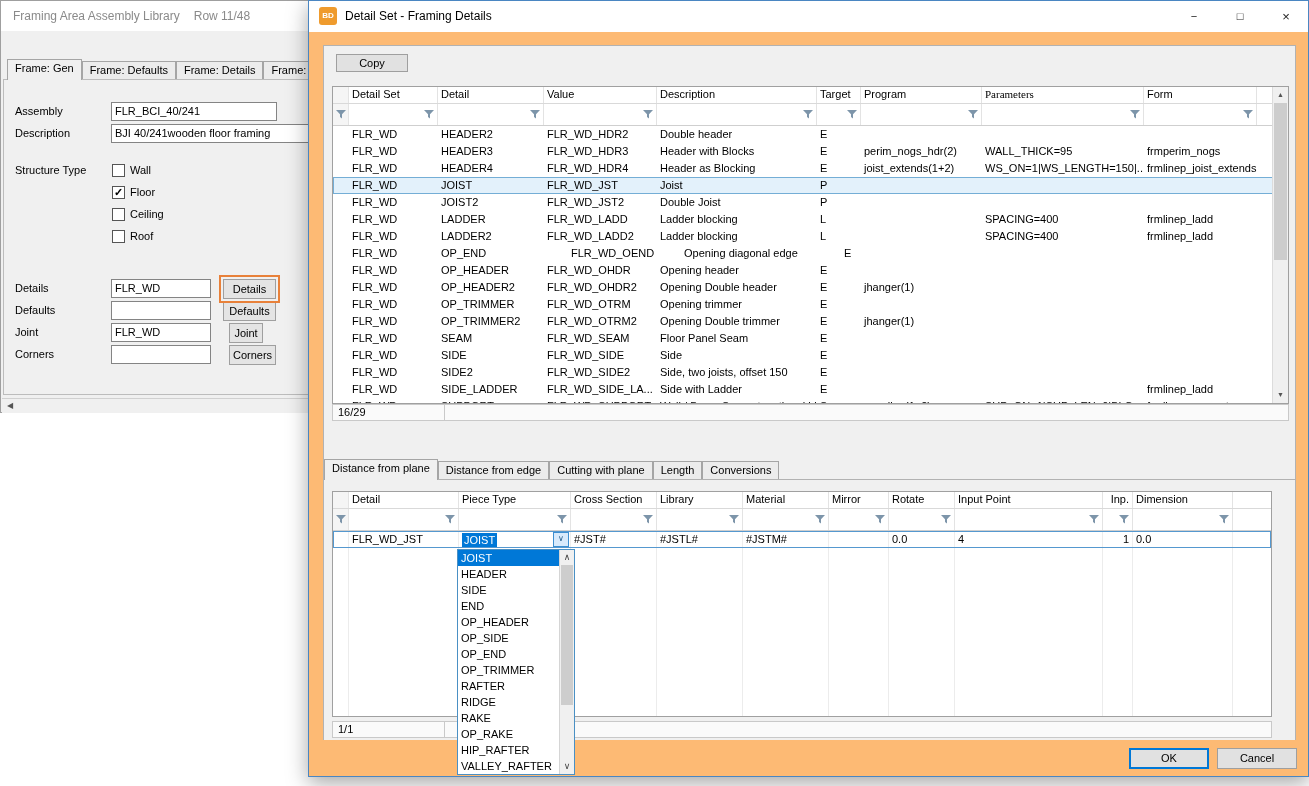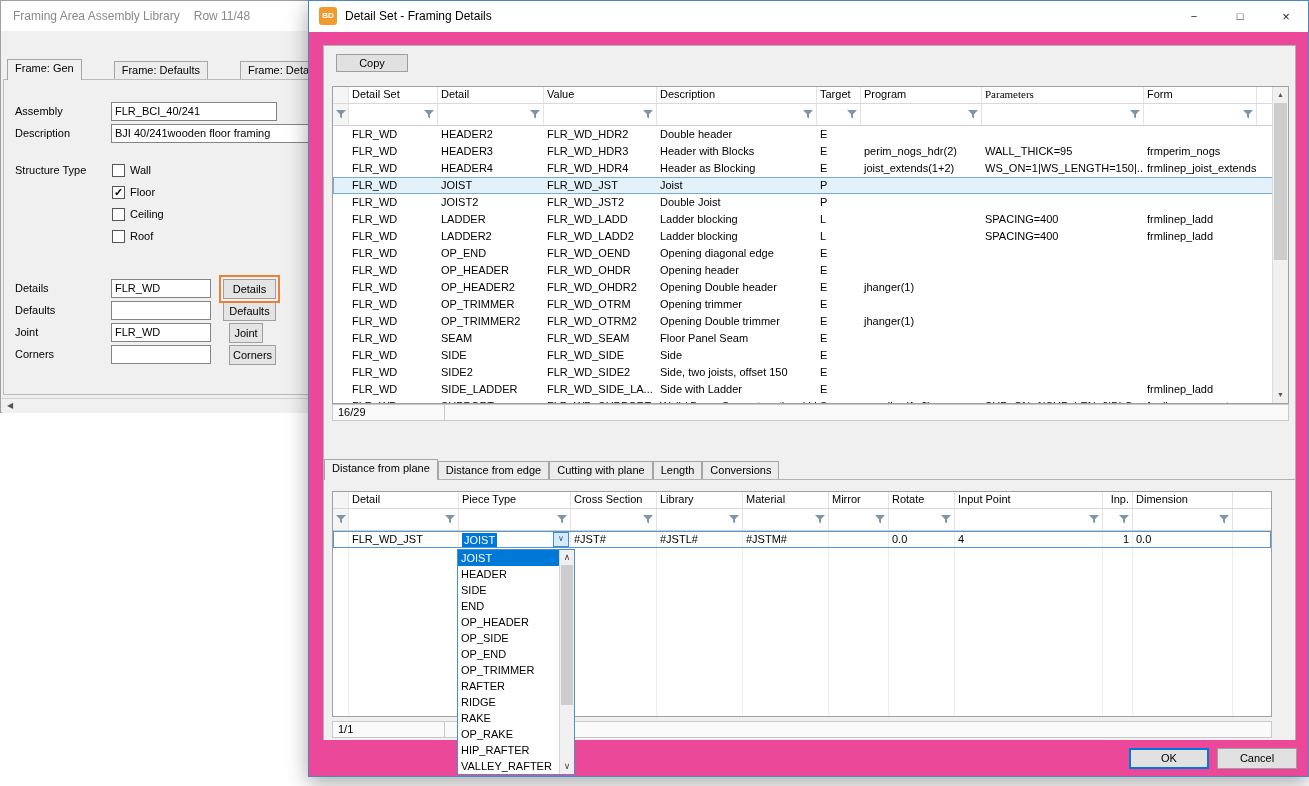--- a/index.html
+++ b/index.html
@@ -10,21 +10,21 @@
   
   .bg-window { position:absolute; left:0; top:0; width:331px; height:413px;
                background:#f0f0f0; border:1px solid #9f9f9f; z-index:1; }
   .bg-titlebar { height:30px; background:#fff; display:flex; align-items:center;
                  padding-left:12px; color:#8a8a8a; font-size:12px; }
   .bg-title.row { margin-left:14px; }
   .menubar { height:23px; background:#fff; display:flex; align-items:stretch; }
   .menu-item { padding:4px 9px 0 9px; font-size:12px; color:#000; }
   .menu-item::first-letter { text-decoration:underline; }
   .bg-tabs { position:absolute; left:6px; top:57px; height:22px; display:flex;
-             align-items:flex-end; z-index:3;gap:32px; }
+             align-items:flex-end; z-index:3; }
   .tab { height:18px; margin-bottom:1px; padding:2px 7px 0 7px; font-size:11px;
          background:#ececec; border:1px solid #a5a5a5; border-bottom:none; white-space:nowrap; }
   .tab.active { height:21px; margin-bottom:0; background:#f0f0f0; z-index:2; }
   .bg-page { position:absolute; left:2px; top:78px; width:327px; height:316px;
              border:1px solid #bcbcbc; background:#f0f0f0; }
   .lbl { position:absolute; font-size:11px; white-space:nowrap; }
   .textbox { position:absolute; height:19px; background:#fff; border:1px solid #848484;
              font-size:11px; line-height:17px; padding:0 3px; overflow:hidden; white-space:nowrap; }
   .fbtn { position:absolute; height:20px; background:#e4e4e4; border:1px solid #9f9f9f;
           font-size:11px; text-align:center; line-height:18px; }
@@ -34,21 +34,21 @@
   .cb-row { display:flex; align-items:center; height:16px; margin-bottom:6px; }
   .cb-box { width:13px; height:13px; background:#fff; border:1px solid #555;
             font-size:11px; line-height:11px; text-align:center; font-weight:bold; }
   .cb-label { margin-left:5px; }
   .hscroll { position:absolute; left:1px; top:397px; width:329px; height:15px;
              background:#f0f0f0; border-top:1px solid #d0d0d0; display:flex; }
   .hs-btn { width:16px; height:14px; font-size:8px; color:#555; text-align:center; line-height:14px; }
 
   
   .dialog { position:absolute; left:308px; top:0; width:1001px; height:777px;
-            background:#ec4899; border:1px solid #4a86c2; z-index:10;
+            background:#fdba74; border:1px solid #4a86c2; z-index:10;
             box-shadow:0 6px 20px rgba(0,0,0,.35); }
   .d-titlebar { height:31px; background:#fff; position:relative; }
   .d-icon { position:absolute; left:10px; top:6px; width:18px; height:18px; border-radius:3px;
             background:#ef9b2d; color:#fff; font-size:8px; font-weight:bold;
             text-align:center; line-height:18px; }
   .d-title { position:absolute; left:36px; top:0; line-height:31px; font-size:12px; color:#000; }
   .wbtn { position:absolute; top:0; width:46px; height:31px; text-align:center;
           line-height:31px; font-size:11px; color:#222; }
   .wbtn.min { left:862px; } .wbtn.max { left:908px; } .wbtn.close { left:954px; font-size:13px; }
 
@@ -351,21 +351,21 @@
             <div class="bcell" style="width: 160px;">Ladder blocking</div>
             <div class="bcell" style="width: 44px;">L</div>
             <div class="bcell" style="width: 121px;"></div>
             <div class="bcell" style="width: 162px;">SPACING=400</div>
             <div class="bcell" style="width: 113px;">frmlinep_ladd</div>
           </div>
           <div class="grow">
             <div class="bcell ind" style="width: 16px;"></div>
             <div class="bcell" style="width: 89px;">FLR_WD</div>
             <div class="bcell" style="width: 106px;">OP_END</div>
-            <div class="bcell" style="width: 113px;">FLR_WD_OEND</div>
+            <div class="bcell" style="width: 113px; margin-left: 24px;">FLR_WD_OEND</div>
             <div class="bcell" style="width: 160px;">Opening diagonal edge</div>
             <div class="bcell" style="width: 44px;">E</div>
             <div class="bcell" style="width: 121px;"></div>
             <div class="bcell" style="width: 162px;"></div>
             <div class="bcell" style="width: 113px;"></div>
           </div>
           <div class="grow">
             <div class="bcell ind" style="width: 16px;"></div>
             <div class="bcell" style="width: 89px;">FLR_WD</div>
             <div class="bcell" style="width: 106px;">OP_HEADER</div>

